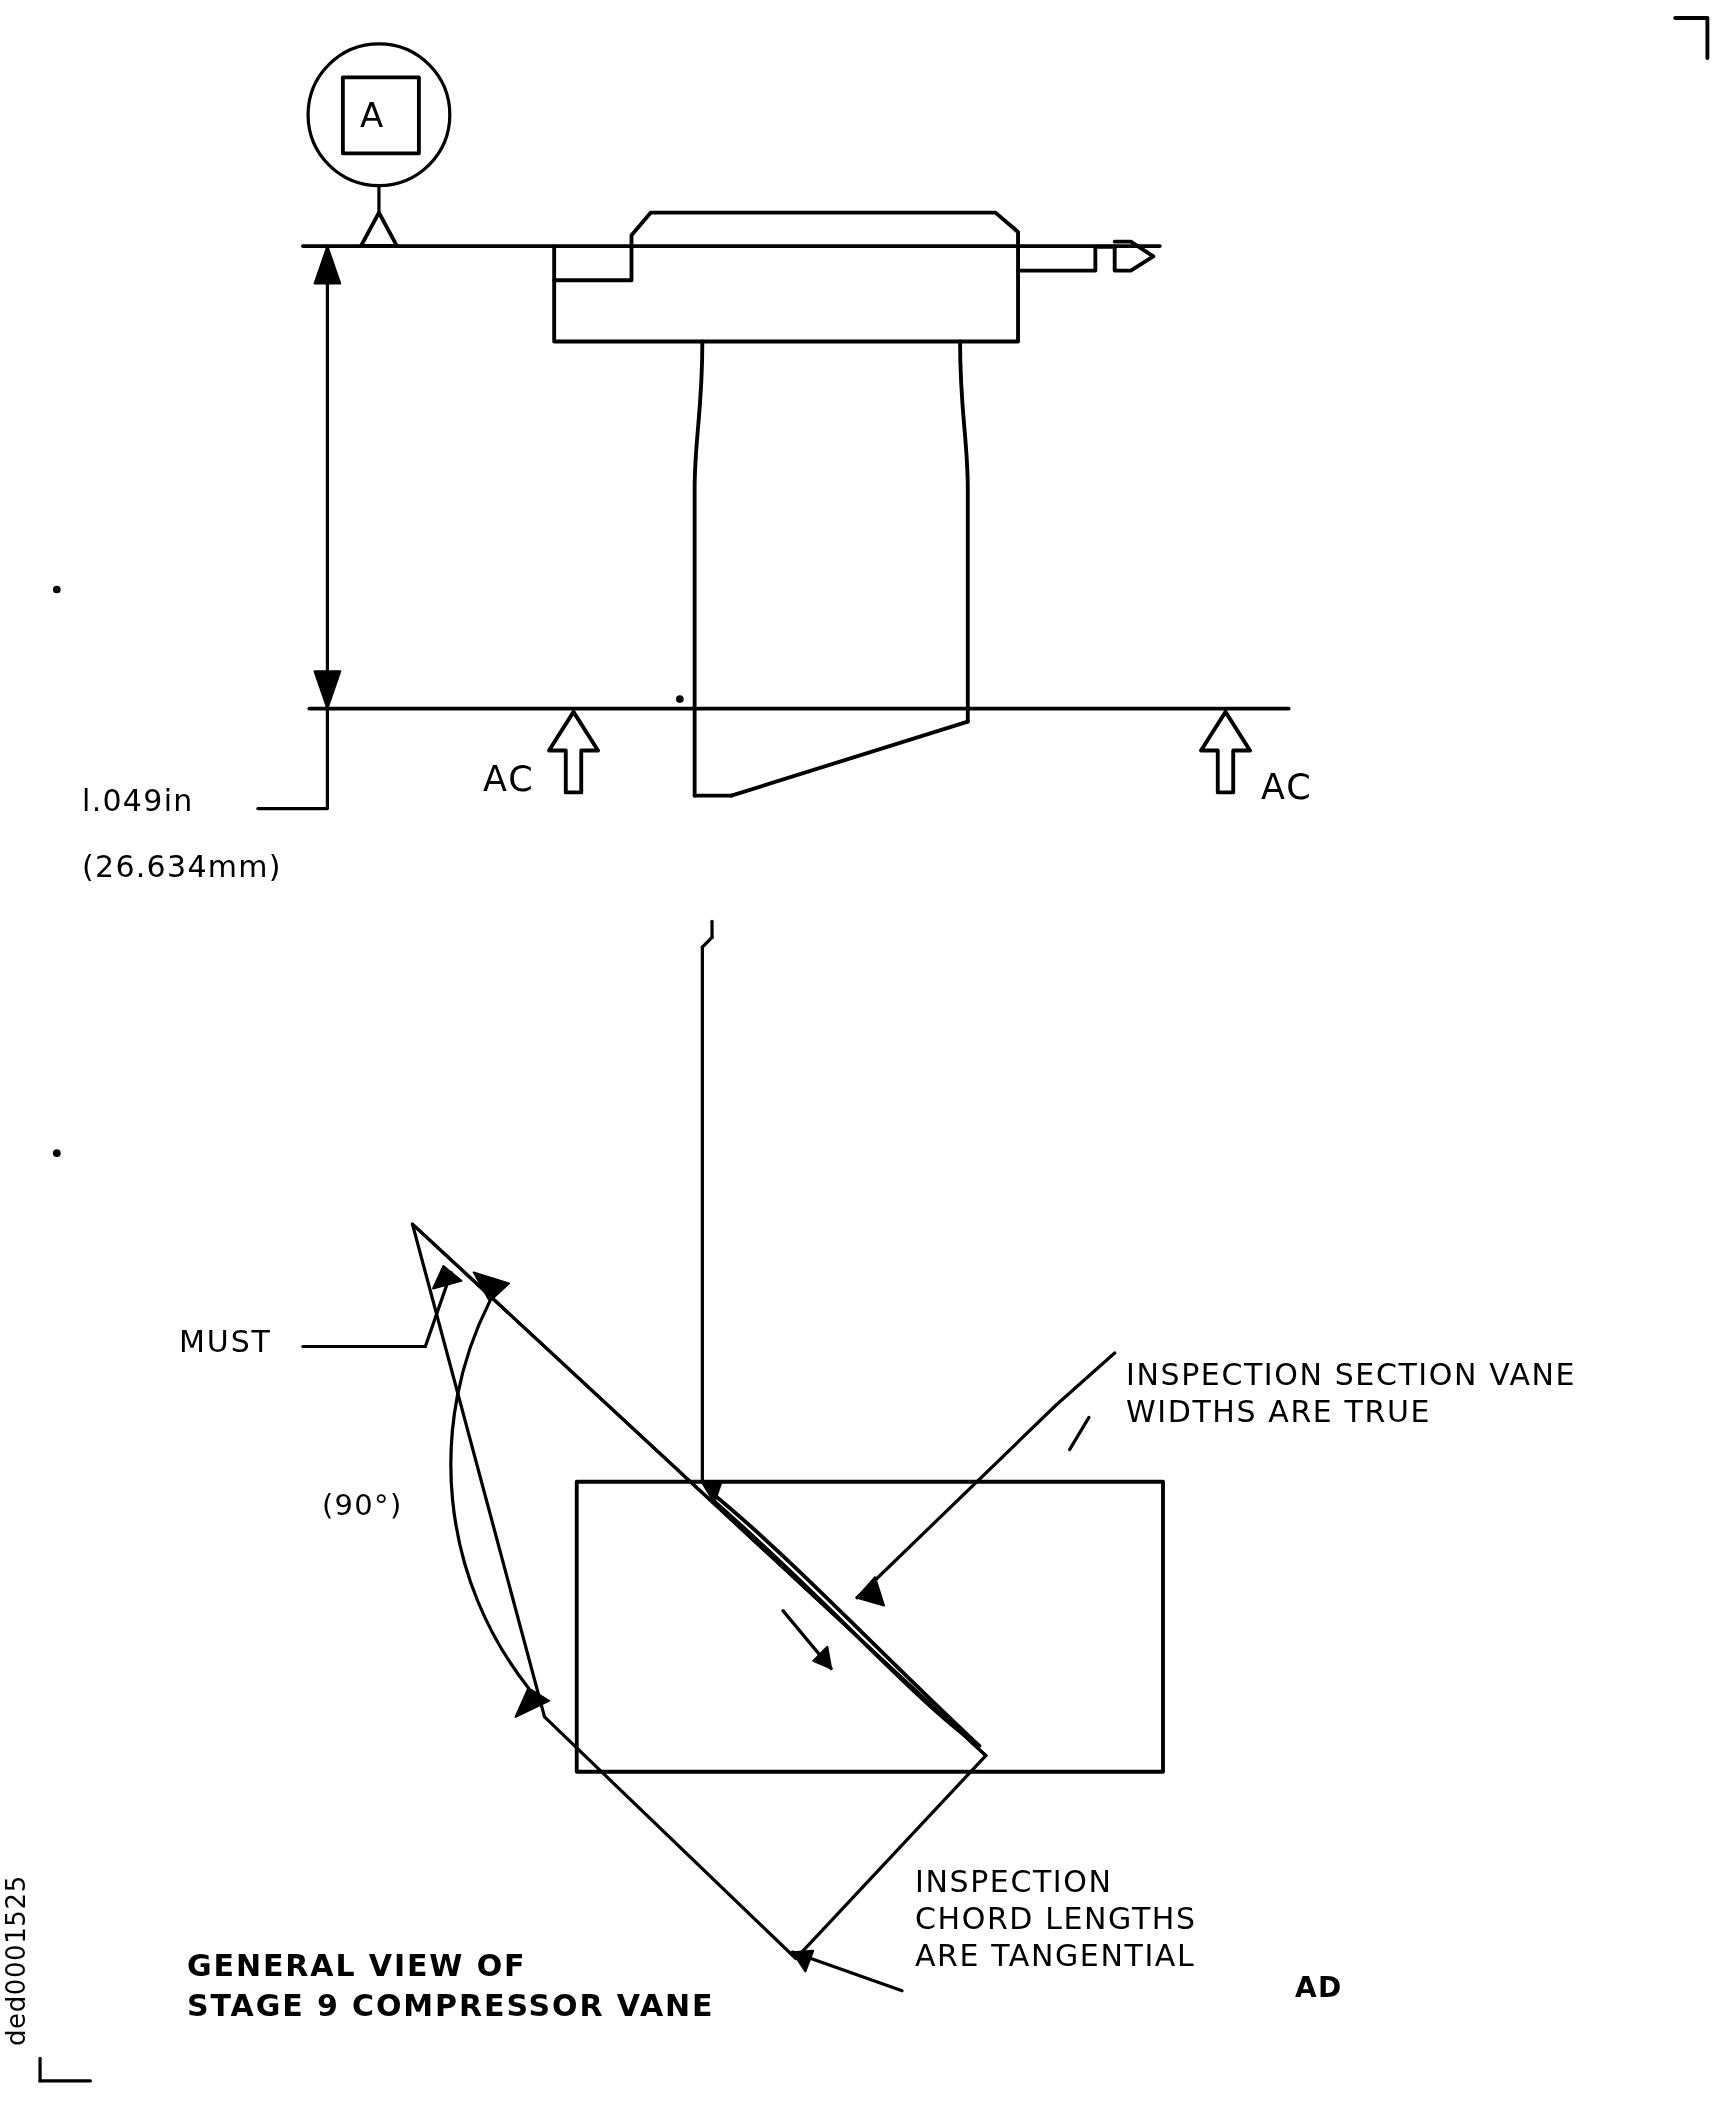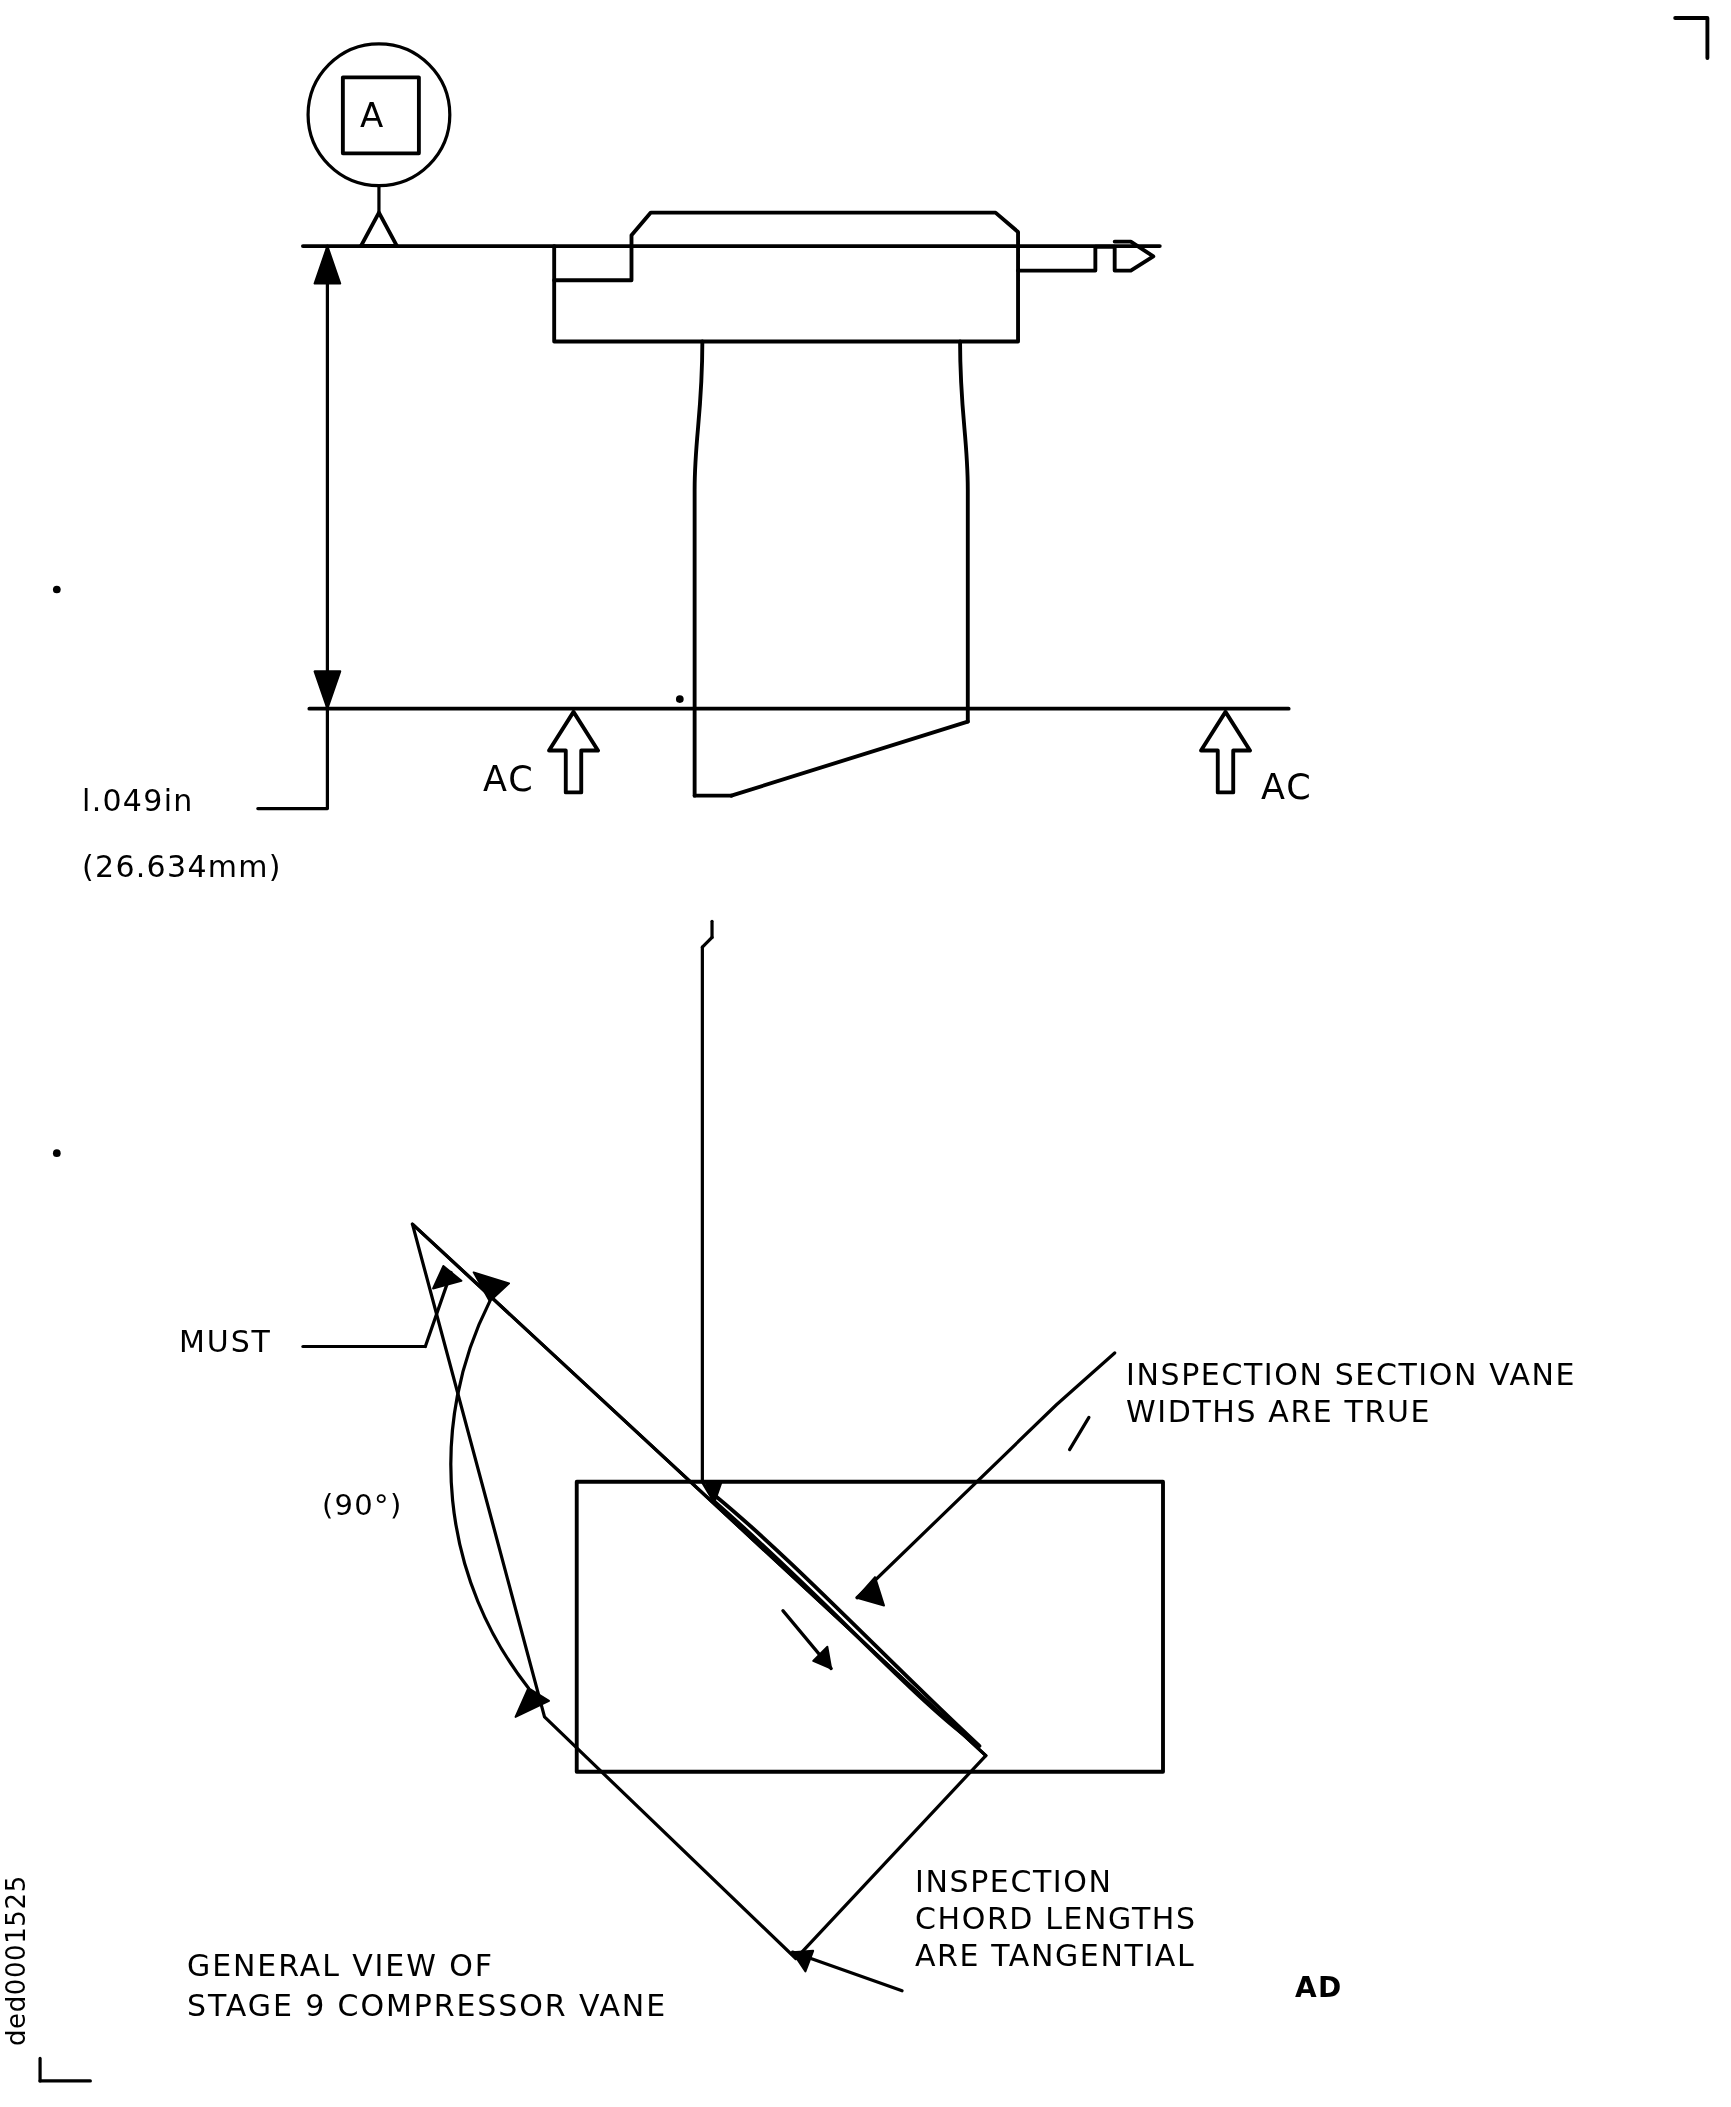--- a/index.html
+++ b/index.html
@@ -55,20 +55,21 @@
     letter-spacing: 1.9px;
   }
   .angle-label {
     font-size: 29px;
     letter-spacing: 1.3px;
   }
   .general-view {
     font-size: 30px;
     line-height: 40px;
     letter-spacing: 1.9px;
+    font-weight: bold;
   }
   .ad-label {
     font-size: 28px;
     font-weight: bold;
     letter-spacing: 1.3px;
   }
   .datum-letter {
     font-size: 34px;
     letter-spacing: 0.6px;
   }

